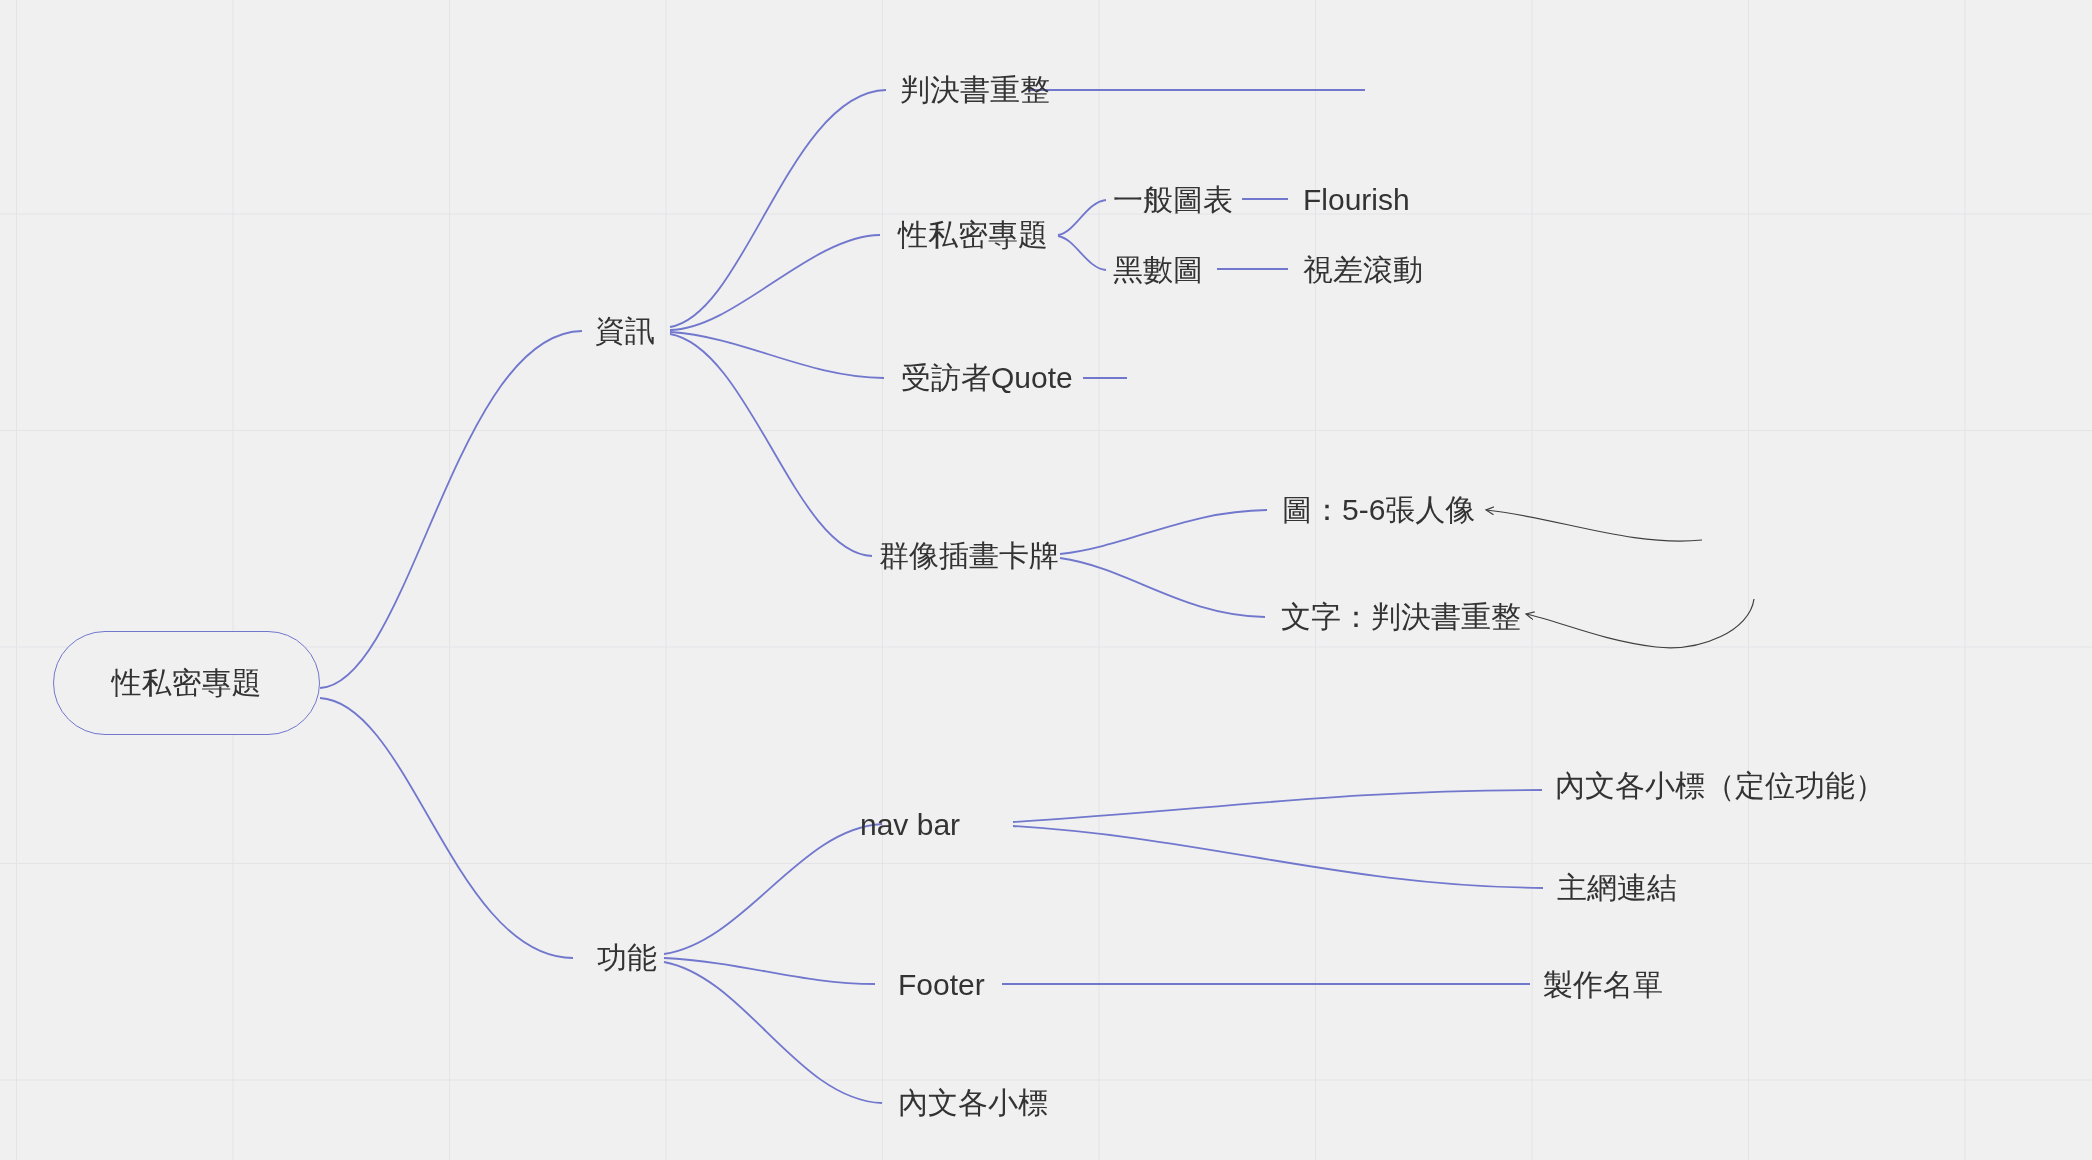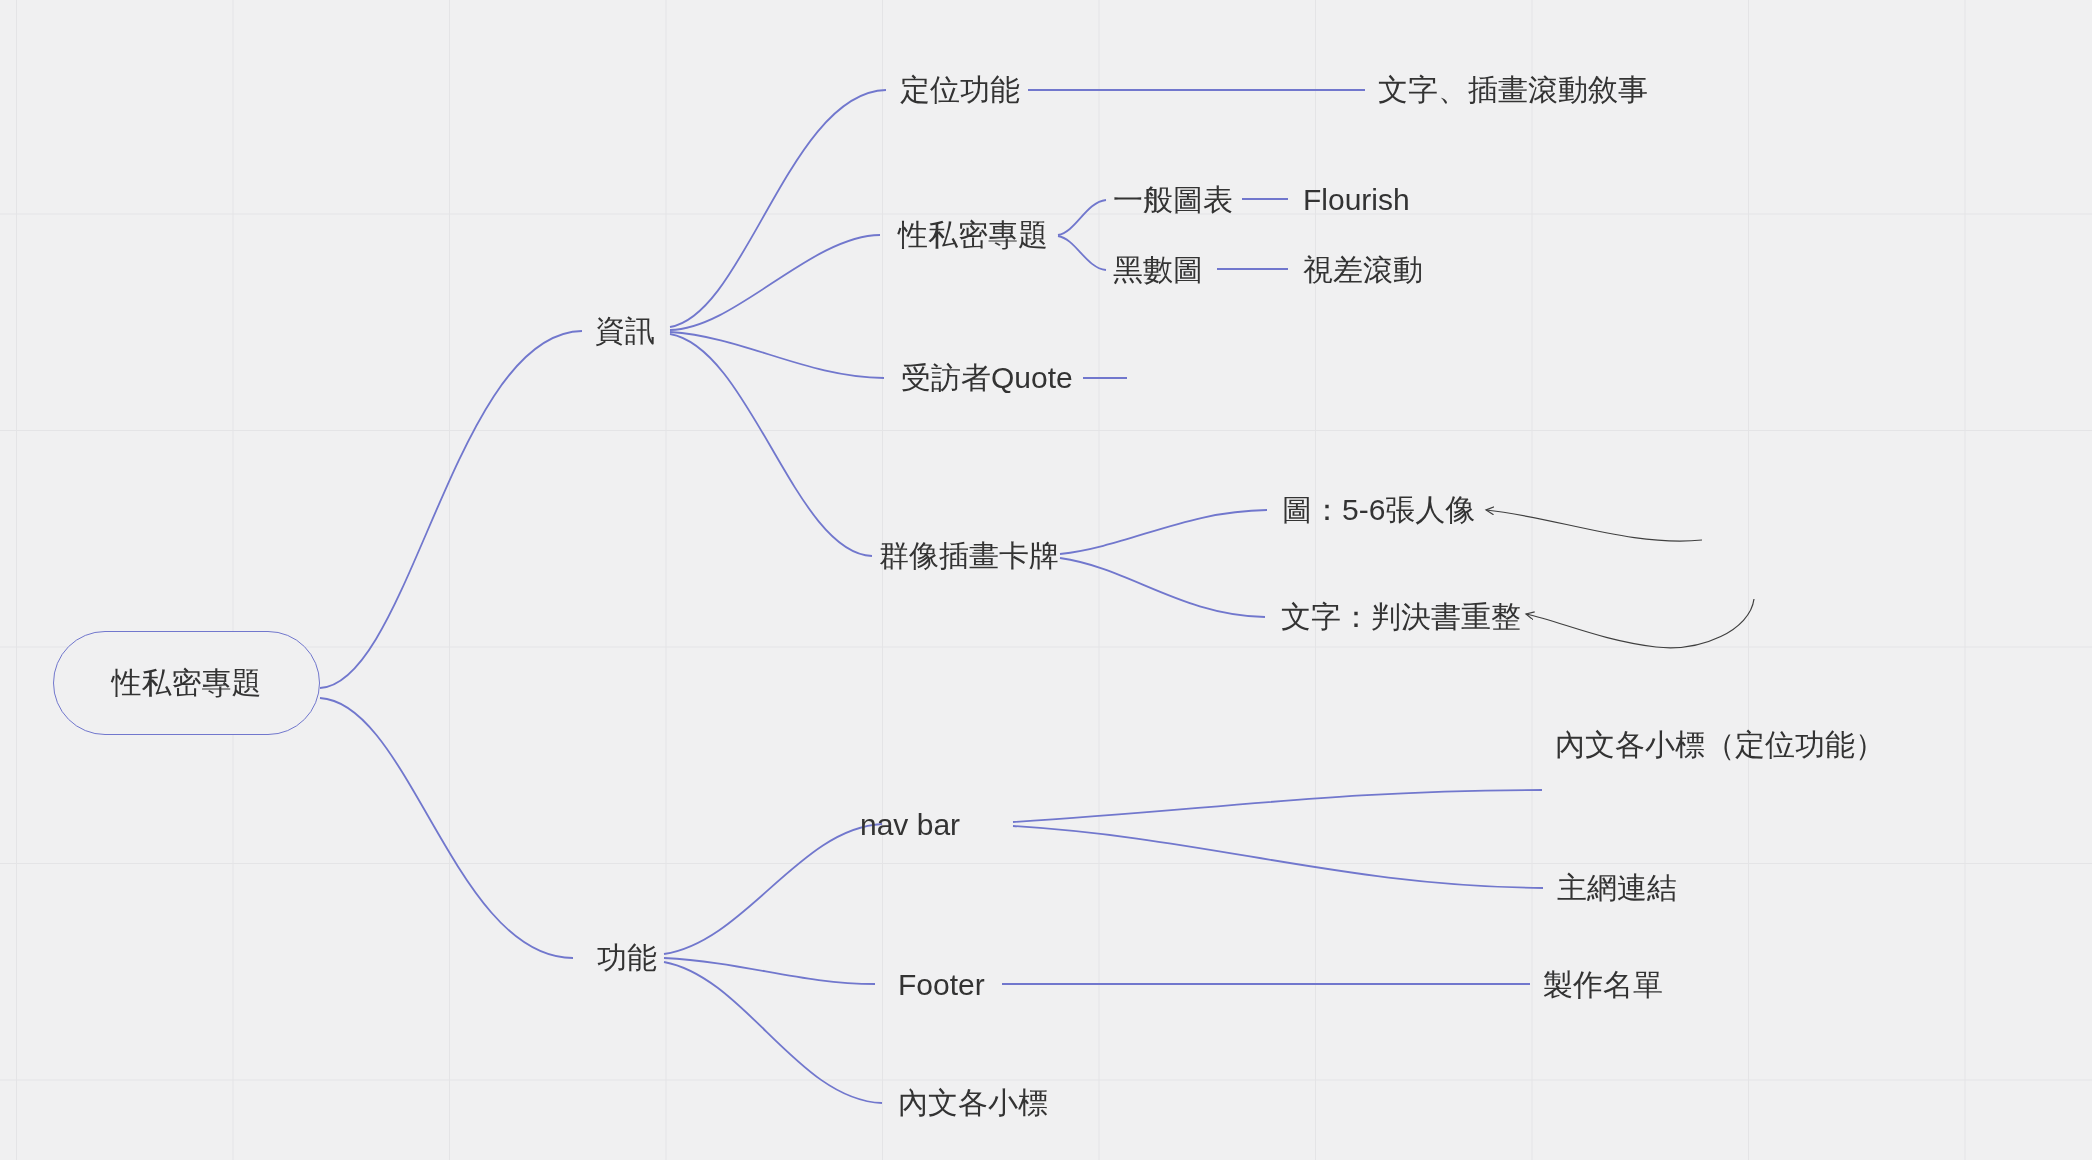--- a/index.html
+++ b/index.html
@@ -88,38 +88,37 @@
 
     <path class="arrow-line" d="M1702,540 C1630,547 1556,517 1486,510" marker-end="url(#arrowhead)"></path>
     <path class="arrow-line" d="M1754,599 C1750,630 1702,652 1656,647 C1600,640 1562,622 1526,614" marker-end="url(#arrowhead)"></path>
   </svg>
 
   <div class="root-pill">性私密專題</div>
 
   <div class="node" style="left:595px;top:331px">資訊</div>
   <div class="node" style="left:597px;top:958px">功能</div>
 
-  <div class="node" style="left:900px;top:90px">定位功能</div>
-  <div class="node" style="left:1378px;top:90px">文字、插畫滾動敘事</div>
+  <div class="node" style="left:900px;top:90px">判決書重整</div>
 
   <div class="node" style="left:898px;top:235px">性私密專題</div>
   <div class="node" style="left:1113px;top:200px">一般圖表</div>
   <div class="node" style="left:1303px;top:200px">Flourish</div>
   <div class="node" style="left:1113px;top:270px">黑數圖</div>
   <div class="node" style="left:1303px;top:270px">視差滾動</div>
 
   <div class="node" style="left:901px;top:378px">受訪者Quote</div>
 
   <div class="node" style="left:879px;top:556px">群像插畫卡牌</div>
   <div class="node" style="left:1282px;top:510px">圖：5-6張人像</div>
   <div class="node" style="left:1281px;top:617px">文字：判決書重整</div>
 
 
   <div class="node" style="left:860px;top:825px">nav bar</div>
-  <div class="node" style="left:1555px;top:745px">內文各小標（定位功能）</div>
+  <div class="node" style="left:1555px;top:786px">內文各小標（定位功能）</div>
   <div class="node" style="left:1557px;top:888px">主網連結</div>
 
   <div class="node" style="left:898px;top:985px">Footer</div>
   <div class="node" style="left:1543px;top:985px">製作名單</div>
 
   <div class="node" style="left:898px;top:1103px">內文各小標</div>
 
 </div>
 
 </body></html>

